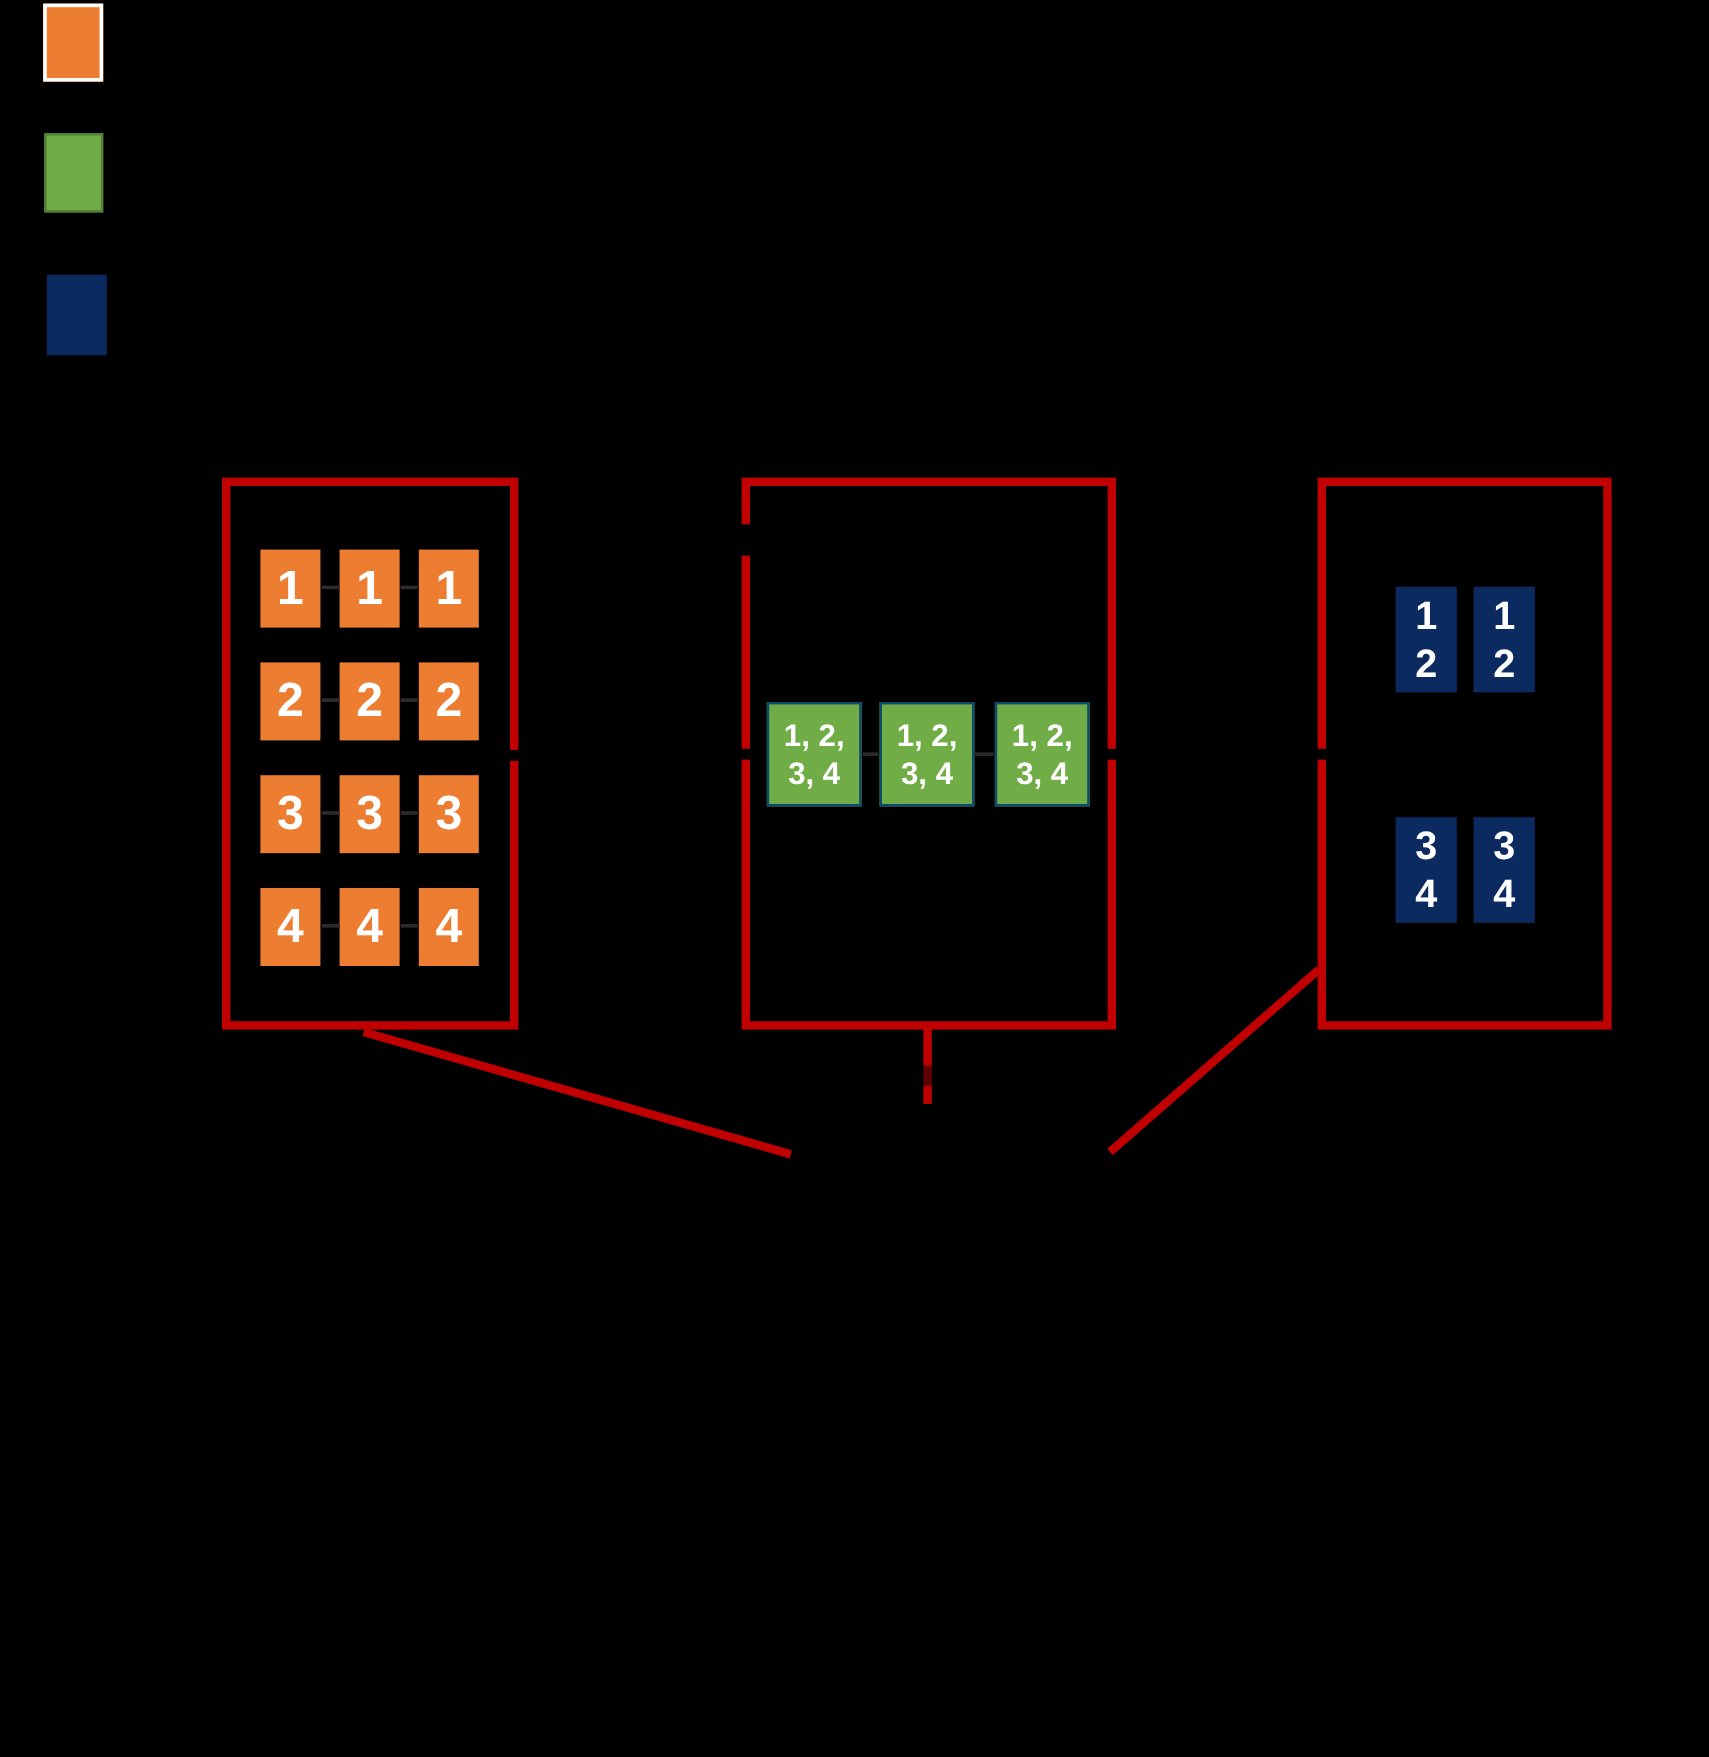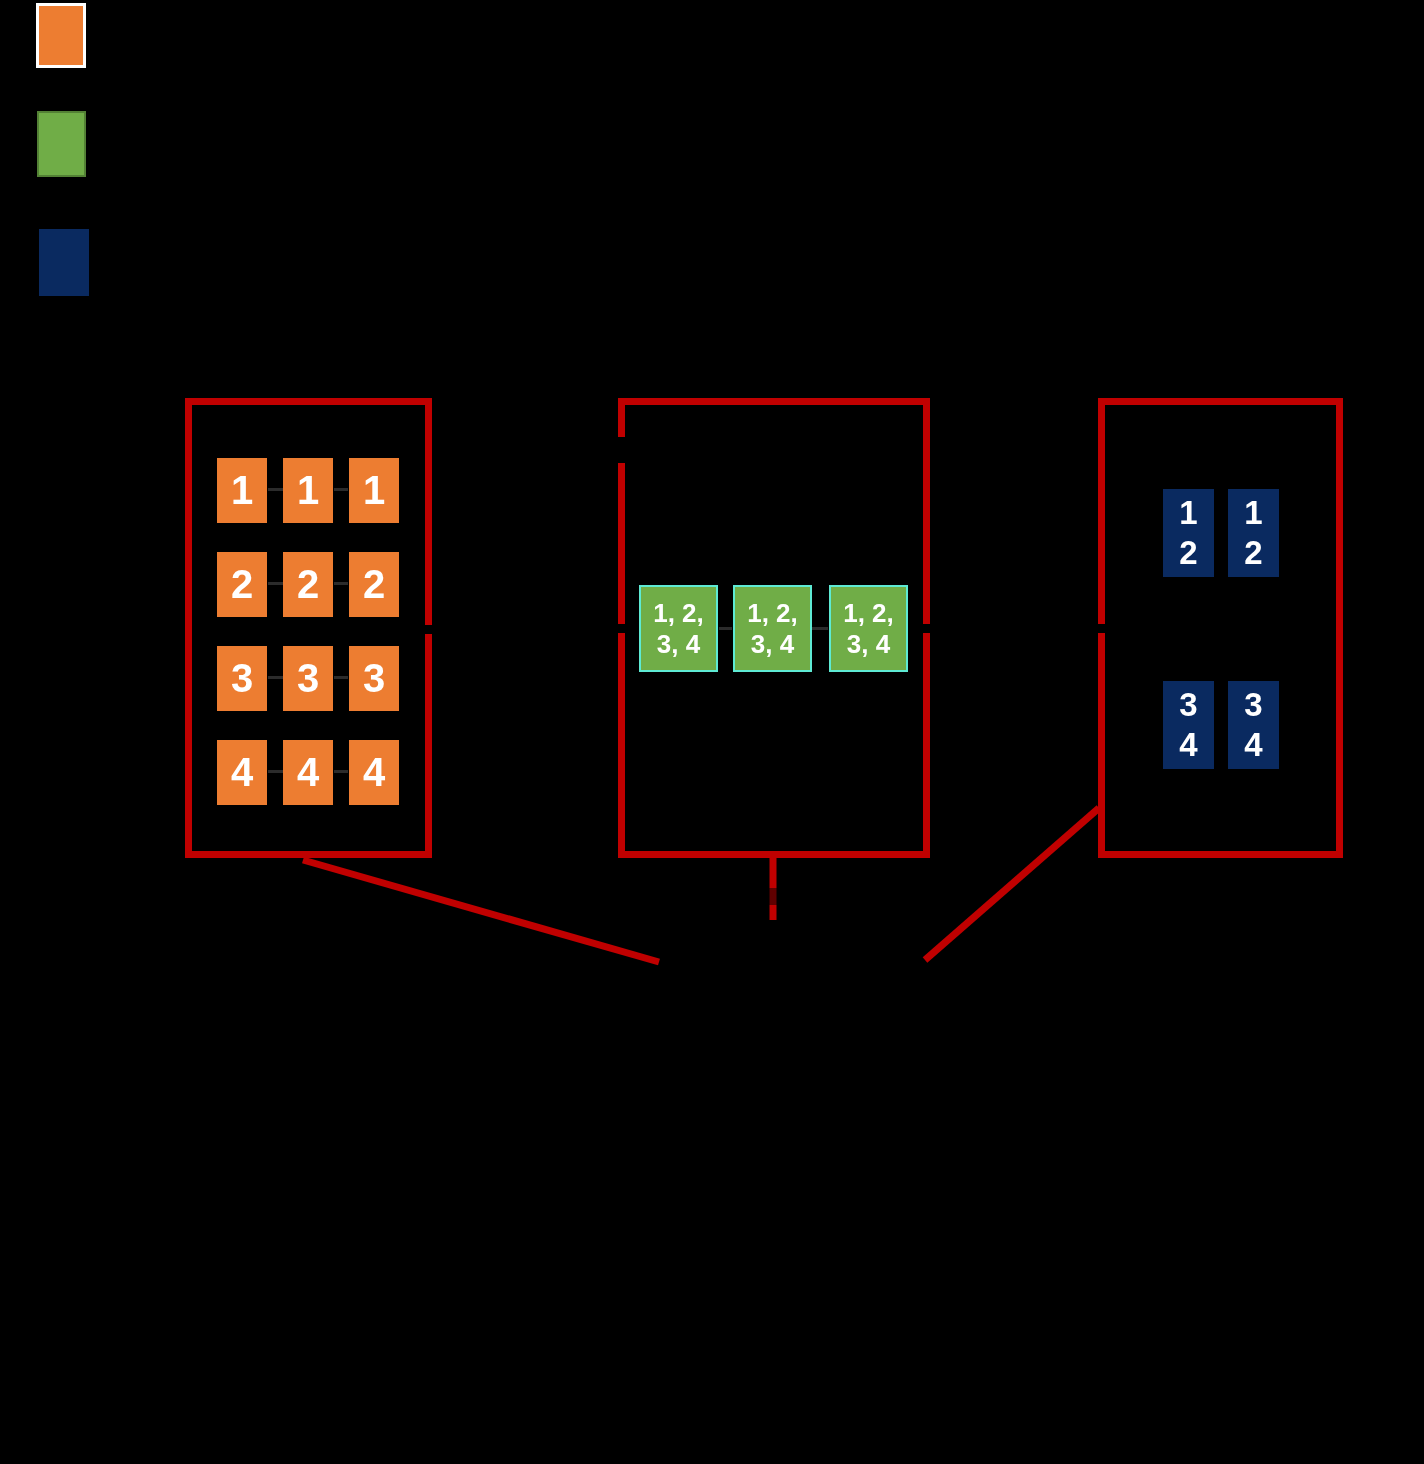--- a/index.html
+++ b/index.html
@@ -9,21 +9,21 @@
   .swatch.orange{left:36px;top:3px;width:50px;height:65px;background:#ED7D31;border:3px solid #FFFFFF;}
   .swatch.green{left:37px;top:111px;width:49px;height:66px;background:#70AD47;border:2px solid #538135;}
   .swatch.navy{left:39px;top:229px;width:50px;height:67px;background:#0A2A60;}
   .redbox{position:absolute;box-sizing:border-box;border:7px solid #C00000;top:398px;height:460px;background:transparent;}
   .redbox.b1{left:185px;width:247px;}
   .redbox.b2{left:618px;width:312px;}
   .redbox.b3{left:1098px;width:245px;}
   .cell{position:absolute;display:flex;flex-direction:column;align-items:center;justify-content:center;
         color:#FFFFFF;font-weight:bold;text-align:center;box-sizing:border-box;}
   .cell.orange{width:50px;height:65px;background:#ED7D31;font-size:40px;}
-  .cell.green{width:79px;height:87px;background:#70AD47;border:2px solid #5eead4;font-size:26px;line-height:31px;}
+  .cell.green{width:79px;height:87px;background:#70AD47;border:2px solid #0c4a6e;font-size:26px;line-height:31px;}
   .cell.navy{width:51px;height:88px;background:#0A2A60;font-size:33px;line-height:40px;}
   .cell .ln{display:block;}
   svg.overlay{position:absolute;left:0;top:0;pointer-events:none;}
 </style>
 </head>
 <body>
 
 <div class="stage">
 
   <div class="swatch orange"></div>

